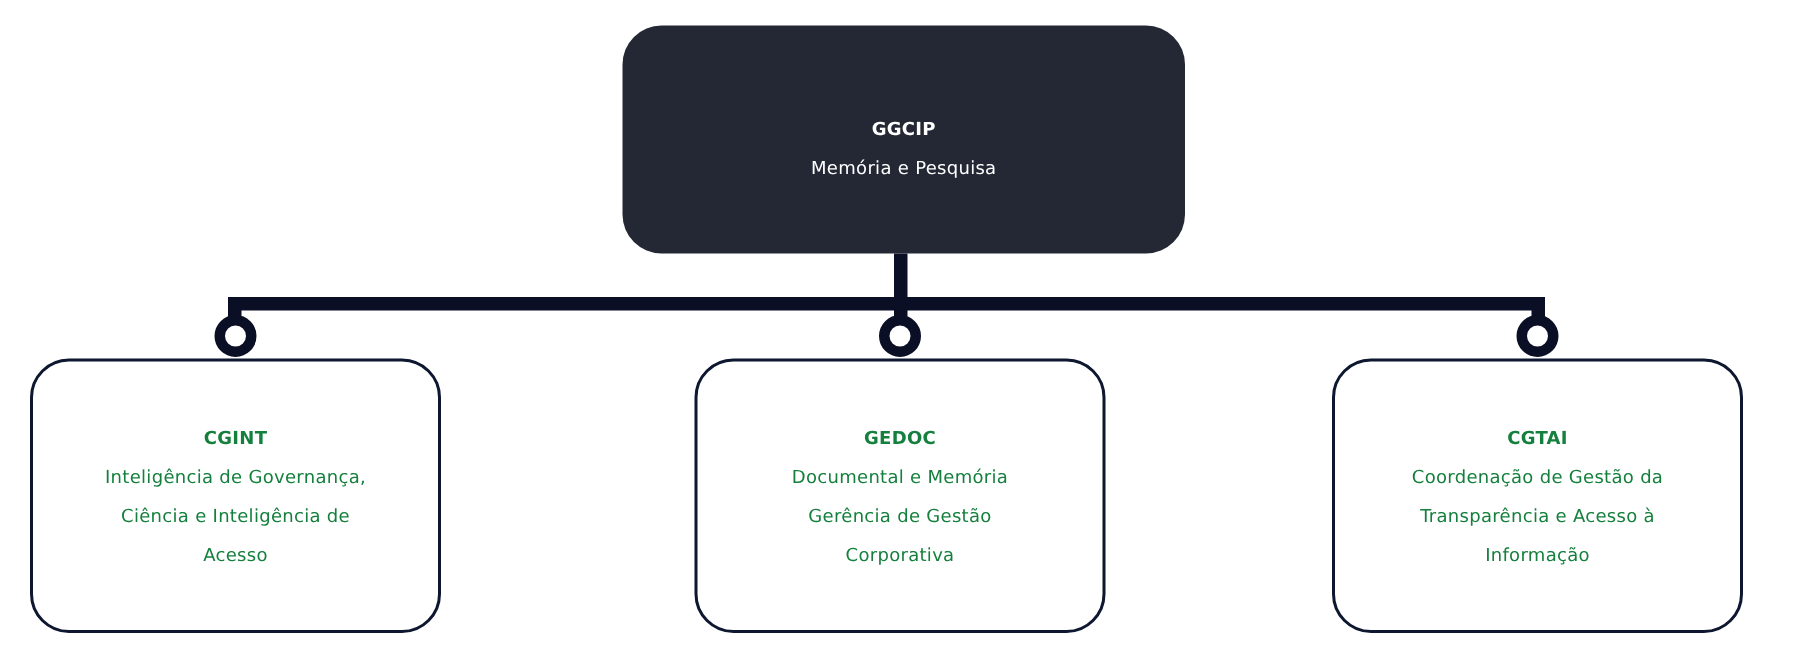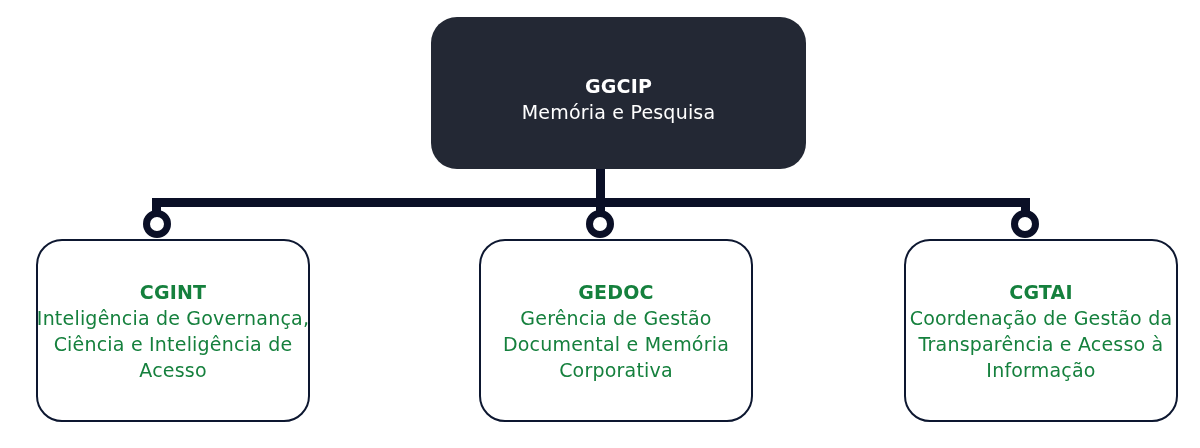--- a/index.html
+++ b/index.html
@@ -57,24 +57,23 @@
   
   .node {
     position: absolute;
     box-sizing: border-box;
     border-radius: 26px;
     display: flex;
     flex-direction: column;
     align-items: center;
     justify-content: center;
     text-align: center;
-    font-size: 19px;
+    font-size: 12px;
     line-height: 26px;
     letter-spacing: 0.2px;
-    margin-left: 16px;
   }
   .node .acronym {
     font-weight: bold;
     white-space: nowrap;
   }
   .node .name-line {
     white-space: nowrap;
   }
 
   .node.root {
@@ -119,22 +118,22 @@
 
   <div class="node card c0">
     <div class="acronym">CGINT</div>
     <div class="name-line">Inteligência de Governança,</div>
     <div class="name-line">Ciência e Inteligência de</div>
     <div class="name-line">Acesso</div>
   </div>
 
   <div class="node card c1">
     <div class="acronym">GEDOC</div>
+    <div class="name-line">Documental e Memória</div>
     <div class="name-line">Gerência de Gestão</div>
-    <div class="name-line">Documental e Memória</div>
     <div class="name-line">Corporativa</div>
   </div>
 
   <div class="node card c2">
     <div class="acronym">CGTAI</div>
     <div class="name-line">Coordenação de Gestão da</div>
     <div class="name-line">Transparência e Acesso à</div>
     <div class="name-line">Informação</div>
   </div>
 

